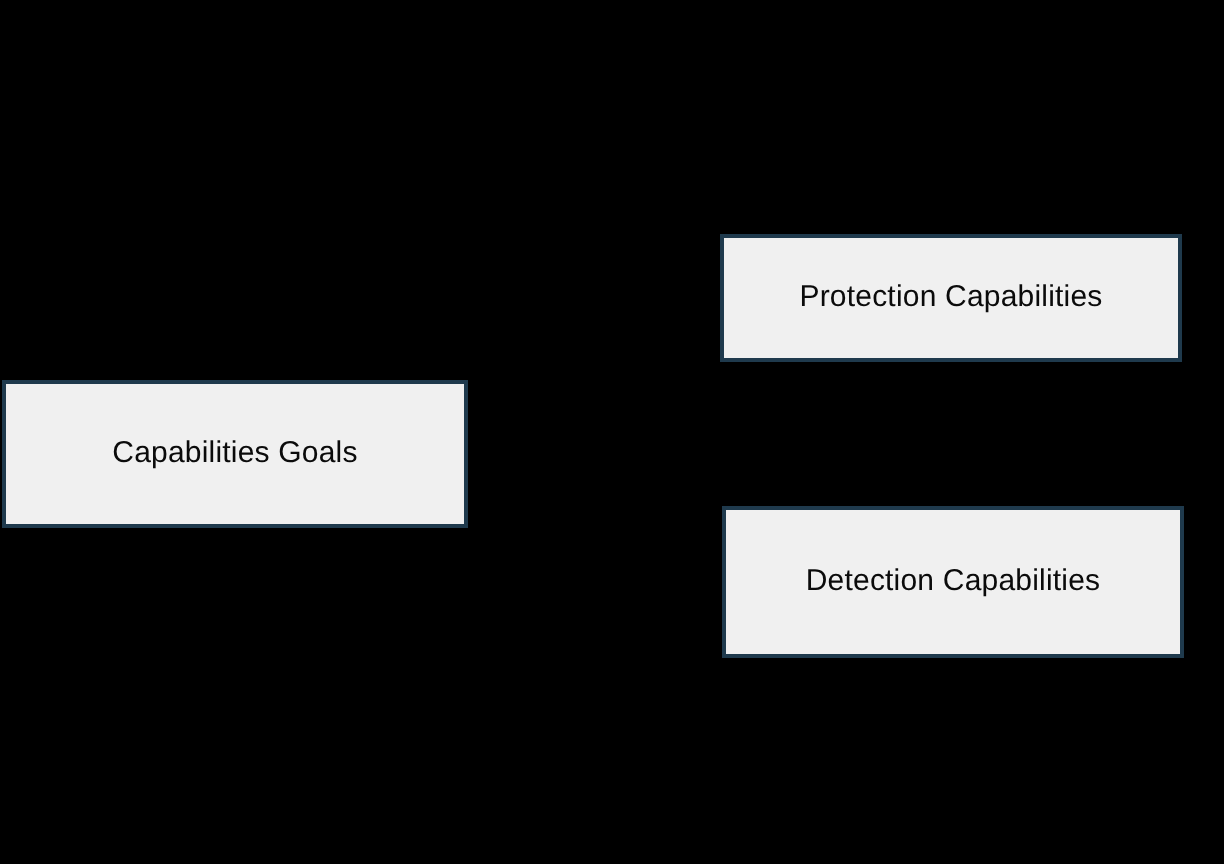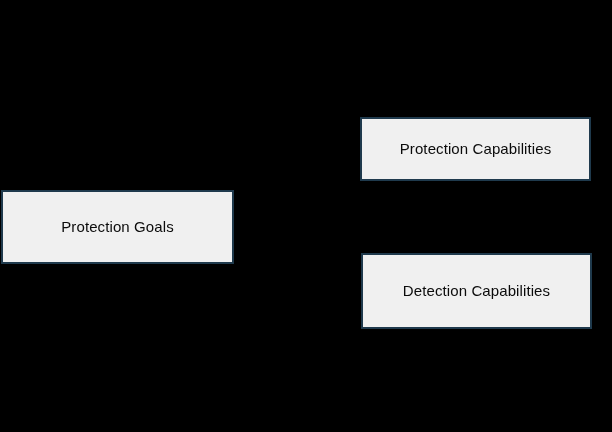--- a/index.html
+++ b/index.html
@@ -51,21 +51,21 @@
     width: 231px;
     height: 76px;
   }
 </style>
 </head>
 <body>
 
 <div id="canvas">
 
   <div class="node" id="node-performance-goals">
-    <span class="node-label">Protection Goals</span>
+    <span class="node-label">Capabilities Goals</span>
   </div>
 
   <div class="node" id="node-protection-capabilities">
     <span class="node-label">Protection Capabilities</span>
   </div>
 
   <div class="node" id="node-detection-capabilities">
     <span class="node-label">Detection Capabilities</span>
   </div>
 

